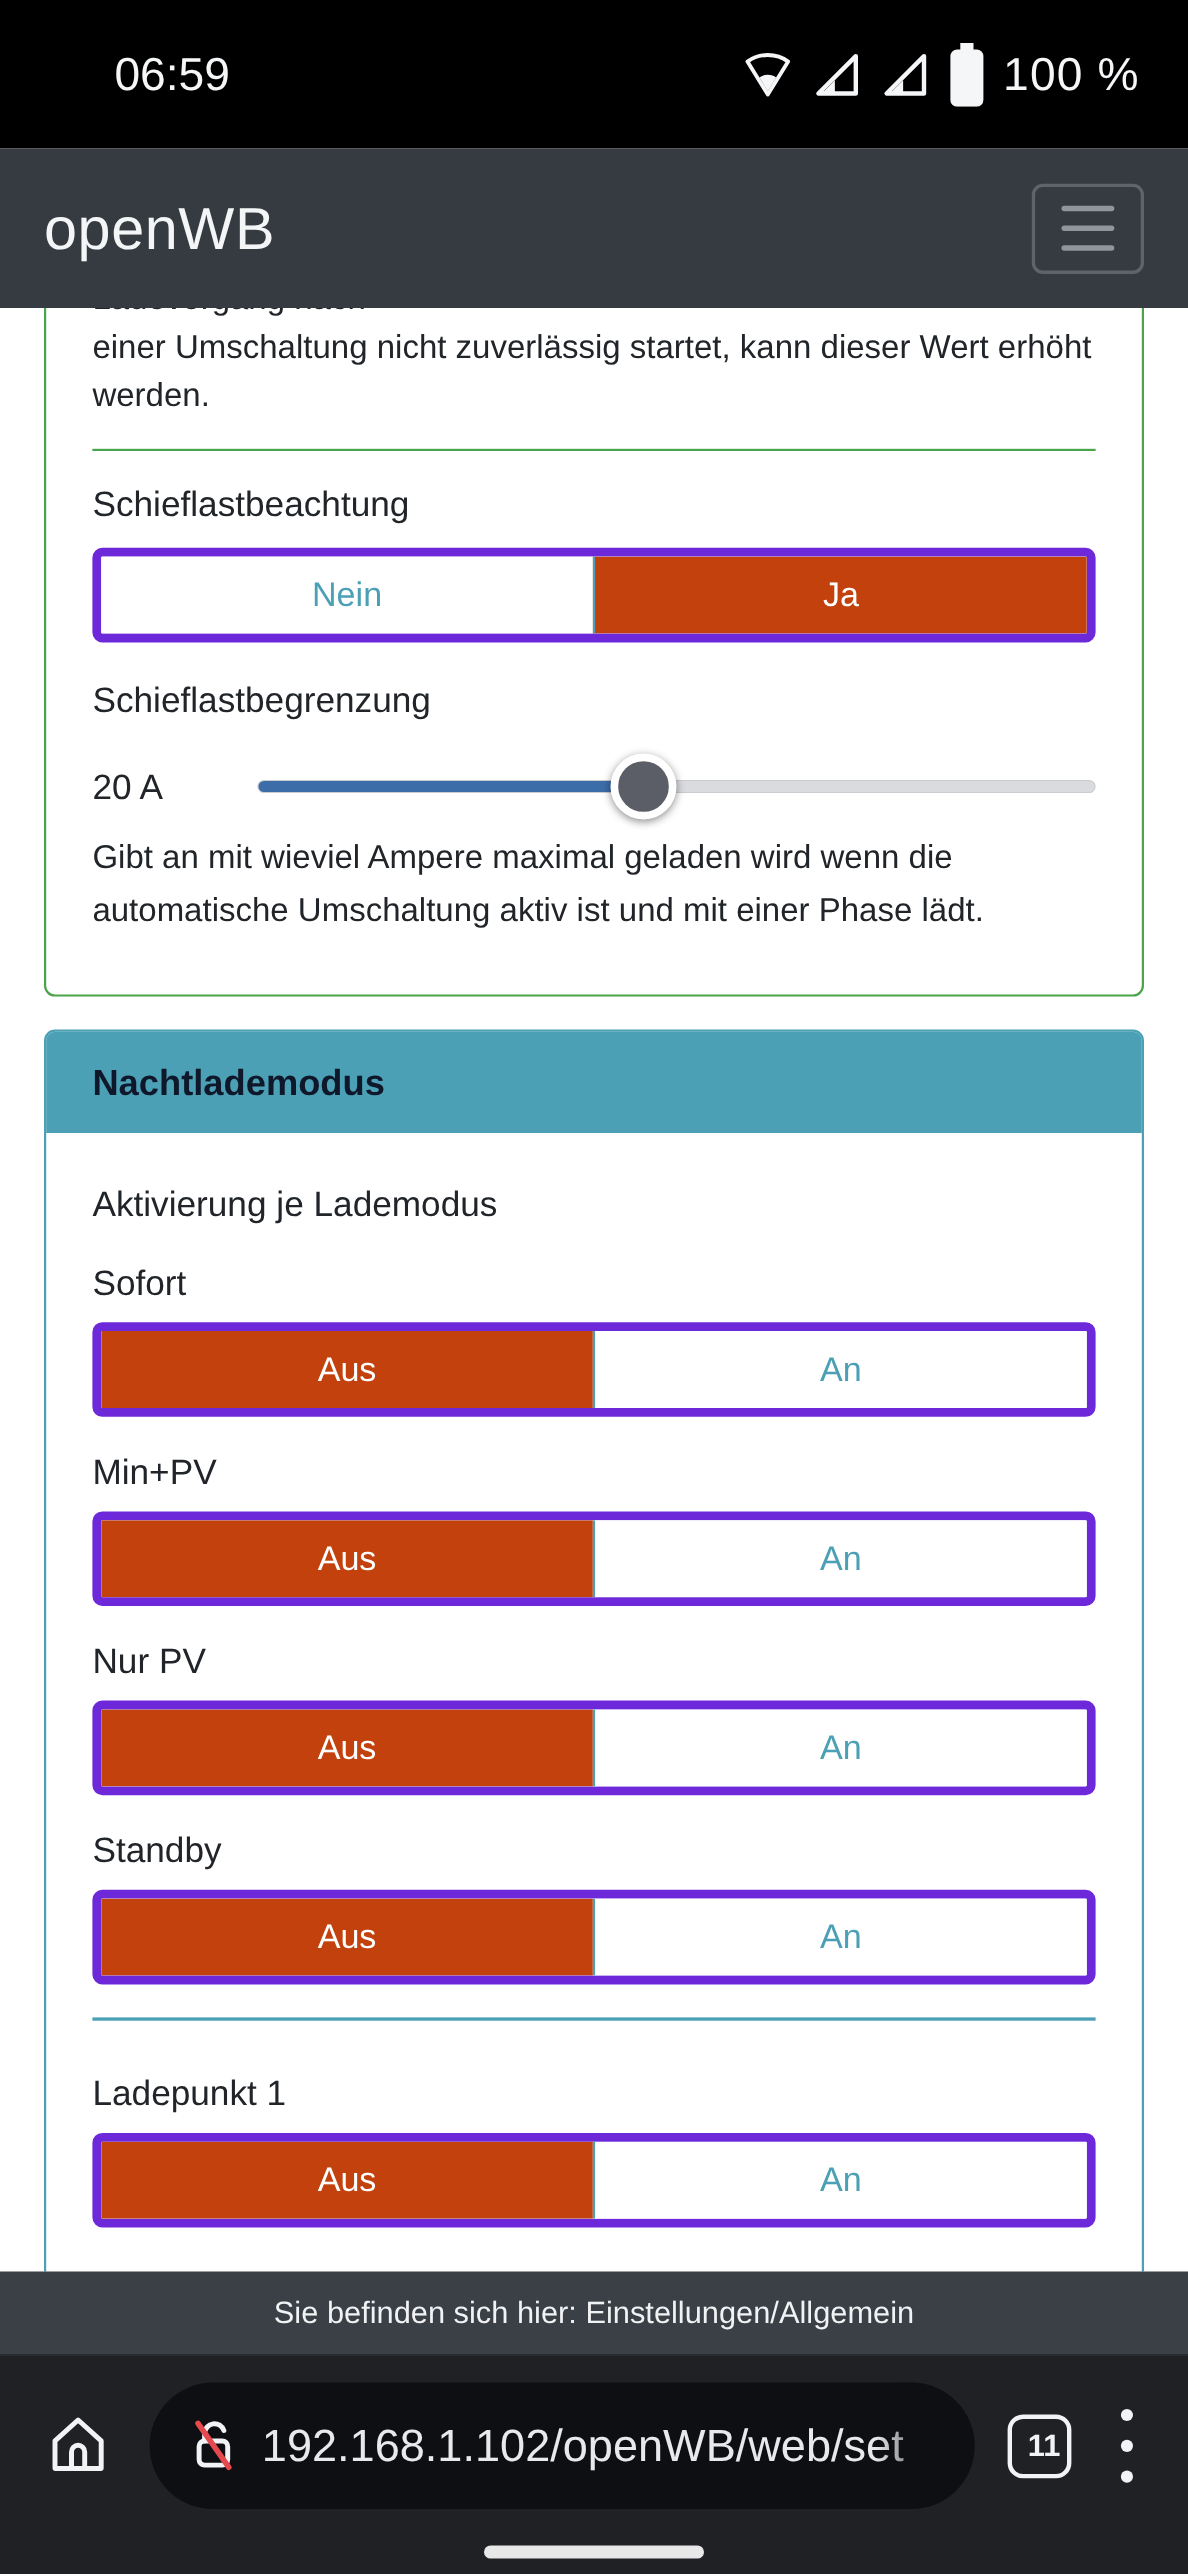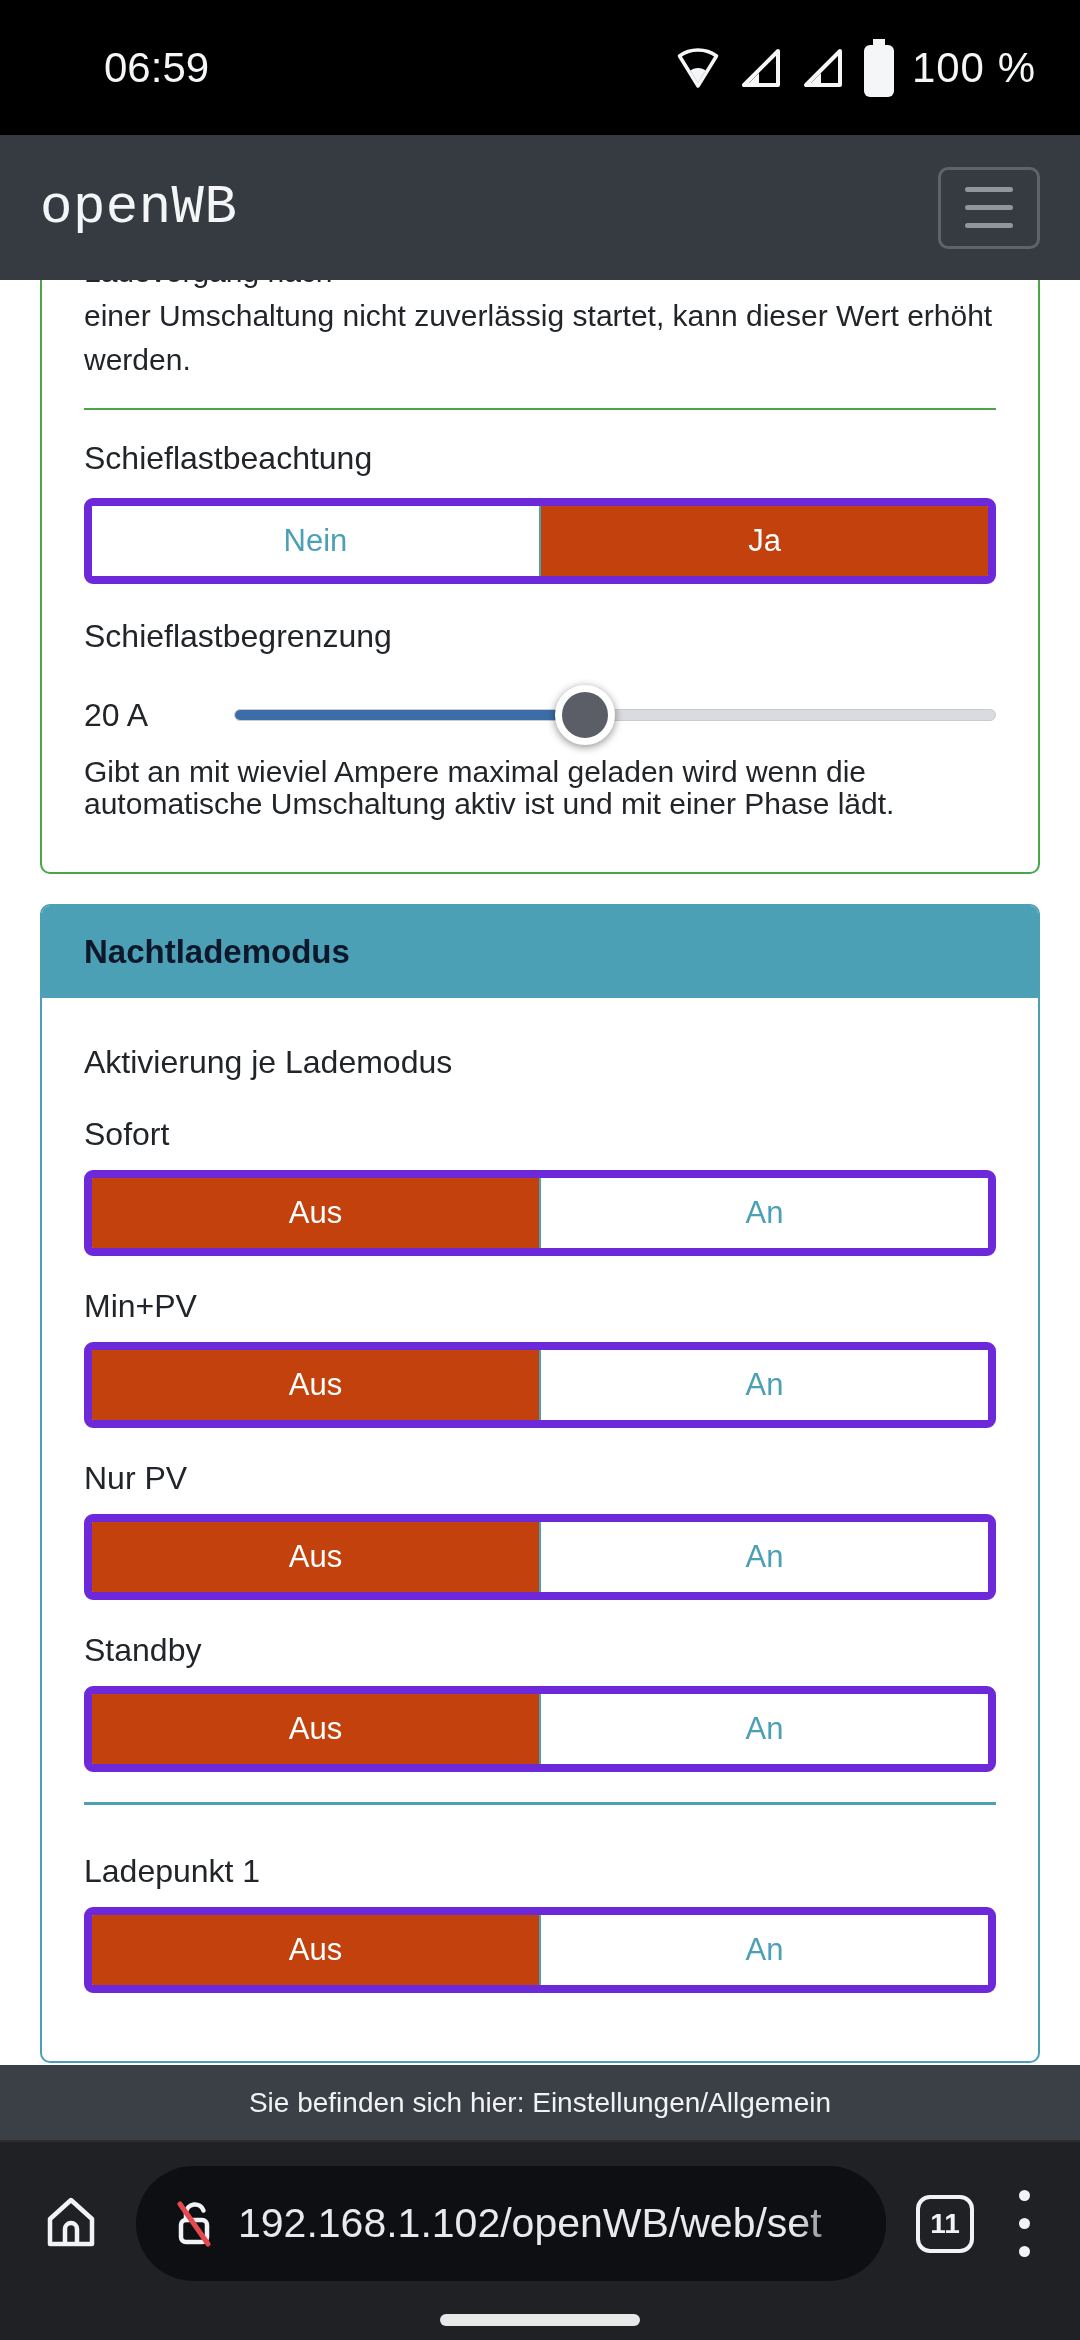--- a/index.html
+++ b/index.html
@@ -14,21 +14,21 @@
     display:flex;align-items:center;justify-content:space-between;
     padding:0 44px 0 104px;box-sizing:border-box;font-size:42px;
   }
   .status-right{display:flex;align-items:center;gap:16px;}
   .status-right svg{display:block;}
   .battery-pct{font-size:42px;letter-spacing:1px;}
   
   .navbar{
     height:145px;background:#363b42;display:flex;align-items:center;
     justify-content:space-between;padding:0 40px;box-sizing:border-box;
-    position:relative;z-index:5;font-family:Liberation Mono, monospace;
+    position:relative;z-index:5;
   }
   .brand{color:#f3f5f7;font-size:54px;letter-spacing:0.5px;}
   .hamburger{
     width:102px;height:82px;border:3px solid #5d646b;border-radius:10px;
     background:transparent;display:flex;flex-direction:column;
     justify-content:center;align-items:center;gap:13px;box-sizing:border-box;
   }
   .hamburger span{display:block;width:48px;height:5px;background:#8f969c;border-radius:3px;}
   
   .content{
@@ -69,21 +69,21 @@
   }
   .slider-fill{
     position:absolute;left:0;top:0;bottom:0;width:46%;
     background:#3d6da8;border-radius:6px 0 0 6px;
   }
   .slider-thumb{
     position:absolute;left:46%;top:35px;width:46px;height:46px;border-radius:50%;
     background:#5b5e66;border:7px solid #ffffff;box-sizing:content-box;
     transform:translate(-50%,-50%);box-shadow:0 2px 8px rgba(0,0,0,0.45);
   }
-  .help-text{color:#212529;font-size:30px;line-height:32px;margin-top:6px;}
+  .help-text{color:#212529;font-size:30px;line-height:48px;margin-top:6px;}
   
   .card-night{border:2px solid #4ba0b5;margin-top:30px;padding:0;}
   .card-night-header{
     background:#4ba0b5;height:92px;border-radius:8px 8px 0 0;
     display:flex;align-items:center;padding:0 42px;
     color:#0f172a;font-size:33px;font-weight:bold;
   }
   .card-night-body{padding:42px 42px 68px 42px;}
   .mode-label{color:#212529;font-size:32px;line-height:44px;margin-top:28px;}
   .mode-label:first-child{margin-top:0;}
@@ -113,21 +113,21 @@
   }
   .url-text{
     color:#e8e9eb;font-size:41px;white-space:nowrap;overflow:hidden;flex:1;
   }
   .url-fade{
     position:absolute;right:0;top:0;bottom:0;width:90px;
     background:linear-gradient(to right, rgba(14,15,18,0), #0e0f12 75%);
   }
   .tab-btn{
     flex:0 0 auto;width:58px;height:58px;border:4px solid #f2f3f4;border-radius:14px;
-    display:flex;align-items:center;justify-content:center;
+    display:flex;align-items:center;justify-content:flex-end;
     color:#f2f3f4;font-size:28px;font-weight:bold;box-sizing:border-box;
   }
   .overflow-btn{
     flex:0 0 auto;width:40px;height:115px;display:flex;flex-direction:column;
     align-items:center;justify-content:center;gap:17px;
   }
   .overflow-btn i{width:11px;height:11px;border-radius:50%;background:#f2f3f4;}
   .gesture-handle{
     position:absolute;left:50%;bottom:14px;transform:translateX(-50%);
     width:200px;height:12px;border-radius:6px;background:#e8e8e8;

